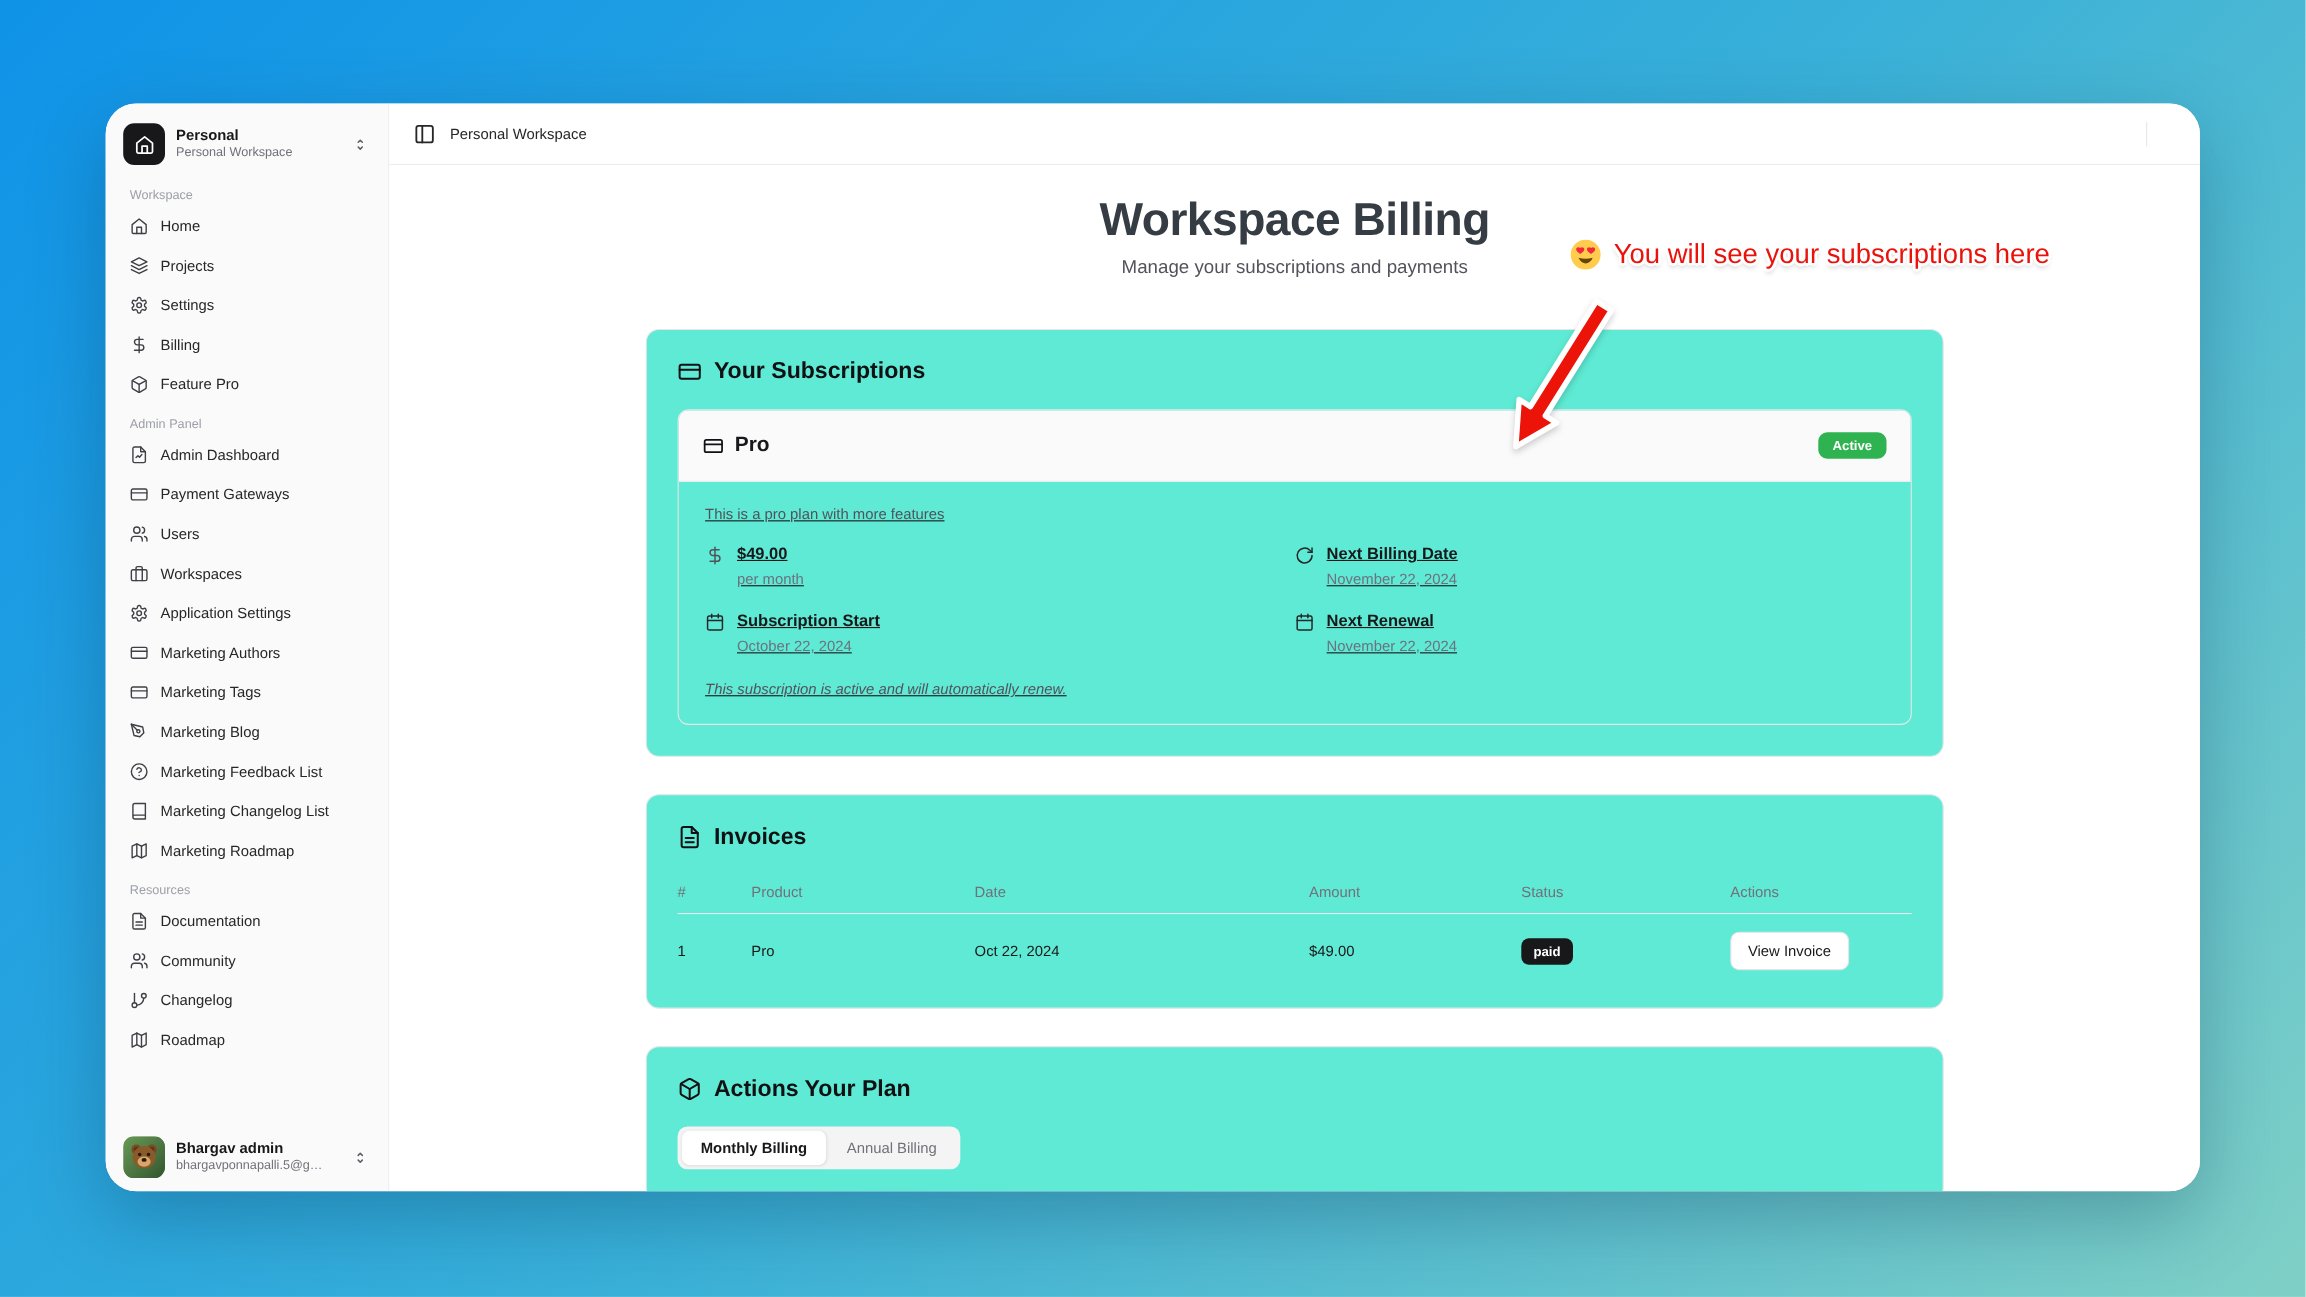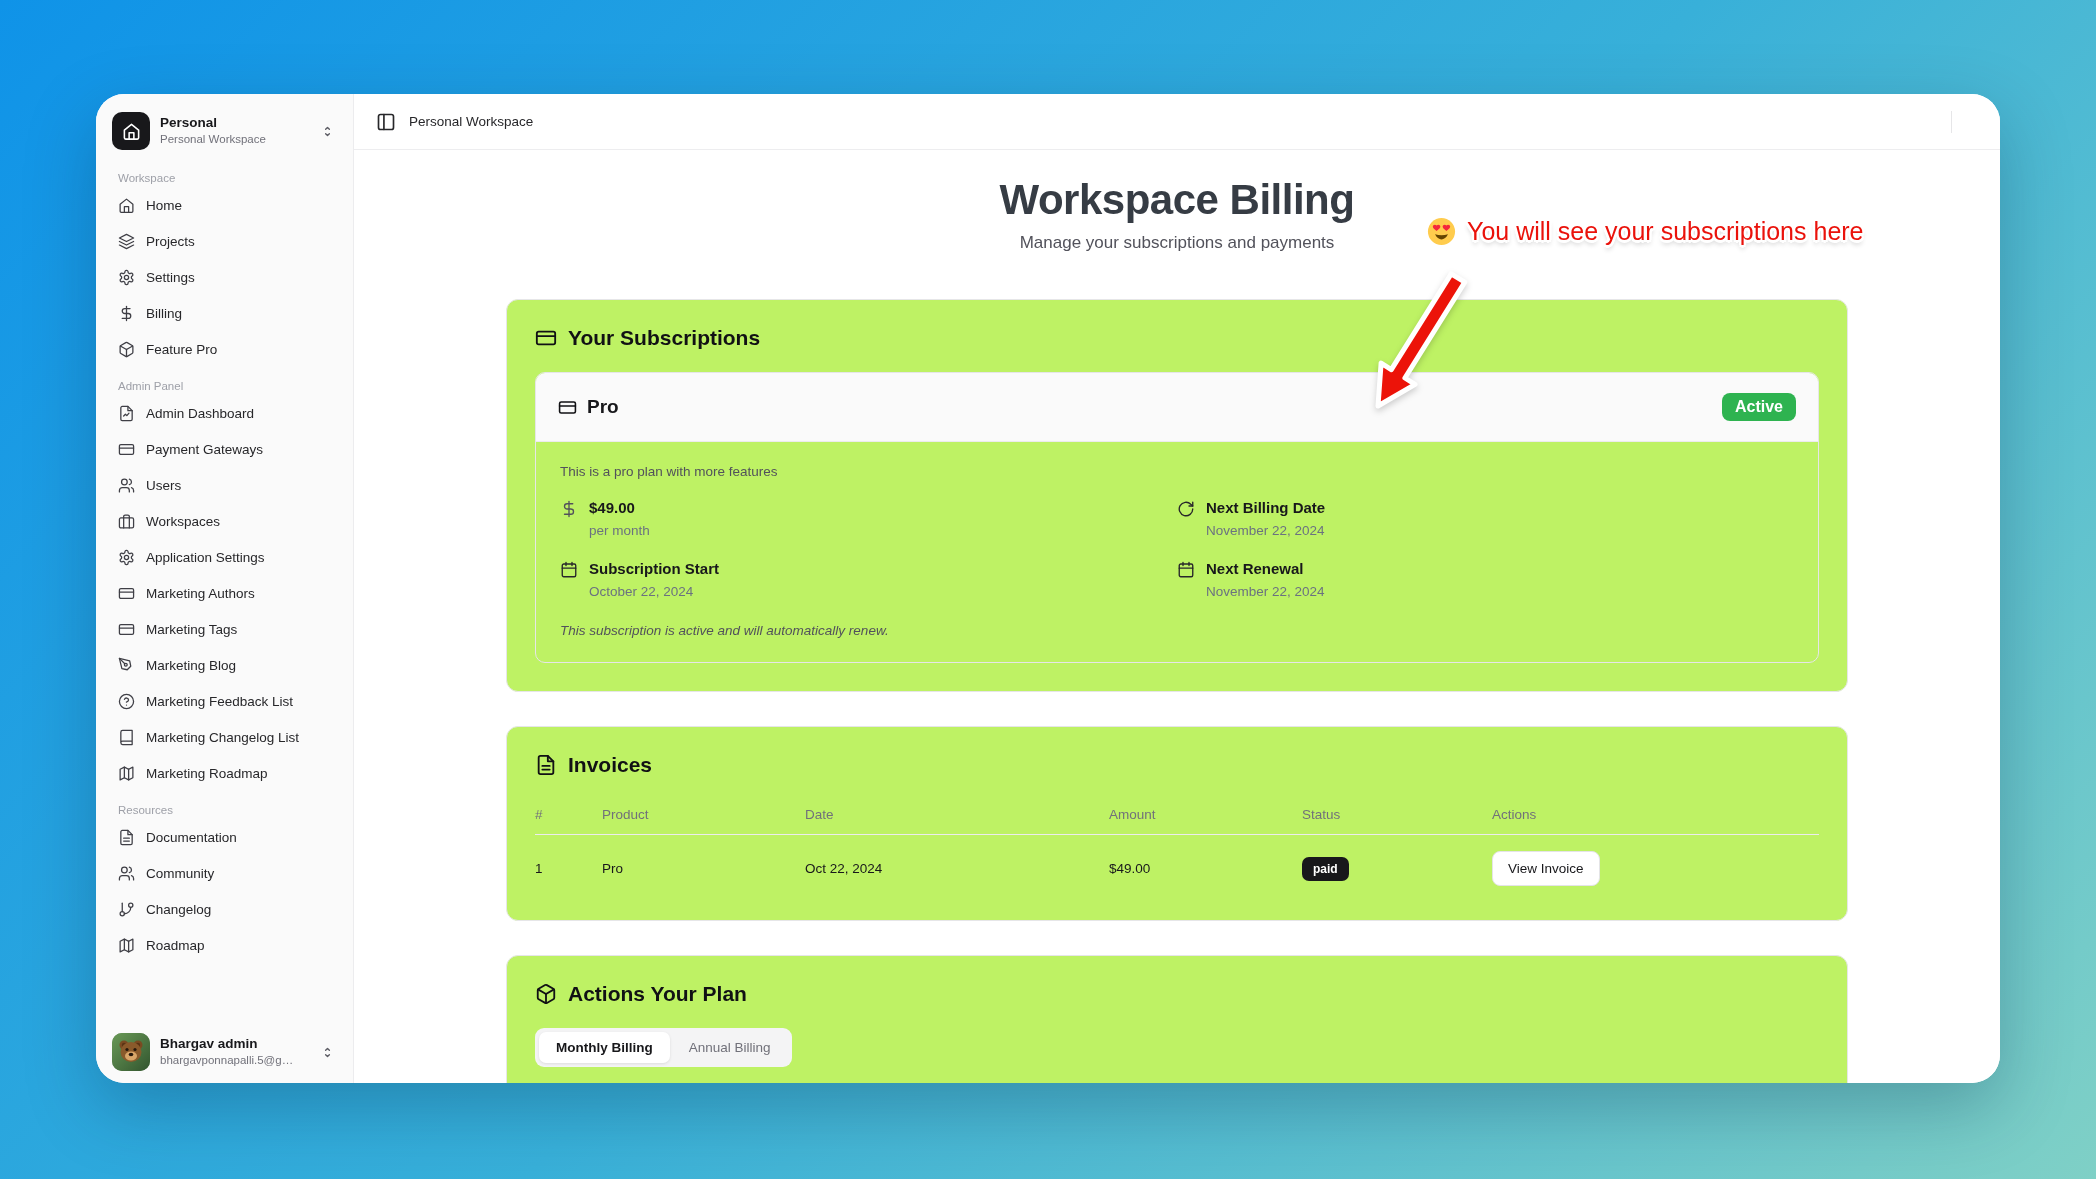--- a/index.html
+++ b/index.html
@@ -58,36 +58,36 @@
   p.page-sub { text-align:center; font-size:17px; color:#52525b; margin-top:9px; }
 
   .annotation { position:absolute; left:1072px; top:66px; display:flex; align-items:center; gap:10px; pointer-events:none; }
   .annotation .a-text {
     font-size:25px; font-weight:400; color:#ea120b; white-space:nowrap;
     text-shadow:-2px -2px 0 #fff,2px -2px 0 #fff,-2px 2px 0 #fff,2px 2px 0 #fff,0 -2.5px 0 #fff,0 2.5px 0 #fff,-2.5px 0 0 #fff,2.5px 0 0 #fff,0 4px 5px rgba(0,0,0,.30);
   }
   .annot-arrow { position:absolute; left:1002px; top:116px; pointer-events:none; filter:drop-shadow(0 3px 3px rgba(0,0,0,.18)); }
 
   .card {
-    width:1342px; margin:0 auto 34px; background:#bef264;
+    width:1180px; margin:0 auto 34px; background:#5eead4;
     border:1px solid #e6e6e8; border-radius:12px; padding:26px 28px 28px;
   }
   .card.first { margin-top:46px; }
   .card-head { display:flex; align-items:center; gap:11px; }
   .card-head .ttl { font-size:21px; font-weight:700; color:#111114; }
 
   
   .plan-card { margin-top:22px; border:1px solid #e6e6e8; border-radius:10px; overflow:hidden; }
   .plan-head {
     display:flex; align-items:center; justify-content:space-between;
     padding:20px 22px; background:#fafafa; border-bottom:1px solid #ececee;
   }
   .plan-name { display:flex; align-items:center; gap:10px; font-size:19px; font-weight:700; }
-  .badge-active { color:#fff; font-size:16px; font-weight:700; padding:5px 13px; border-radius:8px; }
-  .plan-body { padding:22px 24px 24px; }
+  .badge-active { color:#fff; font-size:12px; font-weight:700; padding:5px 13px; border-radius:8px; }
+  .plan-body { padding:22px 24px 24px;text-decoration:underline; }
   .plan-desc { font-size:13.5px; color:#52525b; }
   .detail-grid { display:grid; grid-template-columns:1fr 1fr; row-gap:22px; margin-top:20px; }
   .detail { display:flex; gap:11px; }
   .detail .ic { color:#27272a; margin-top:1px; }
   .detail .lbl { font-size:15px; font-weight:700; color:#18181b; }
   .detail .val { font-size:13.5px; color:#6b7280; margin-top:7px; }
   .plan-note { font-style:italic; font-size:13.5px; color:#52525b; margin-top:24px; }
 
   
   .inv-table { margin-top:22px; }

